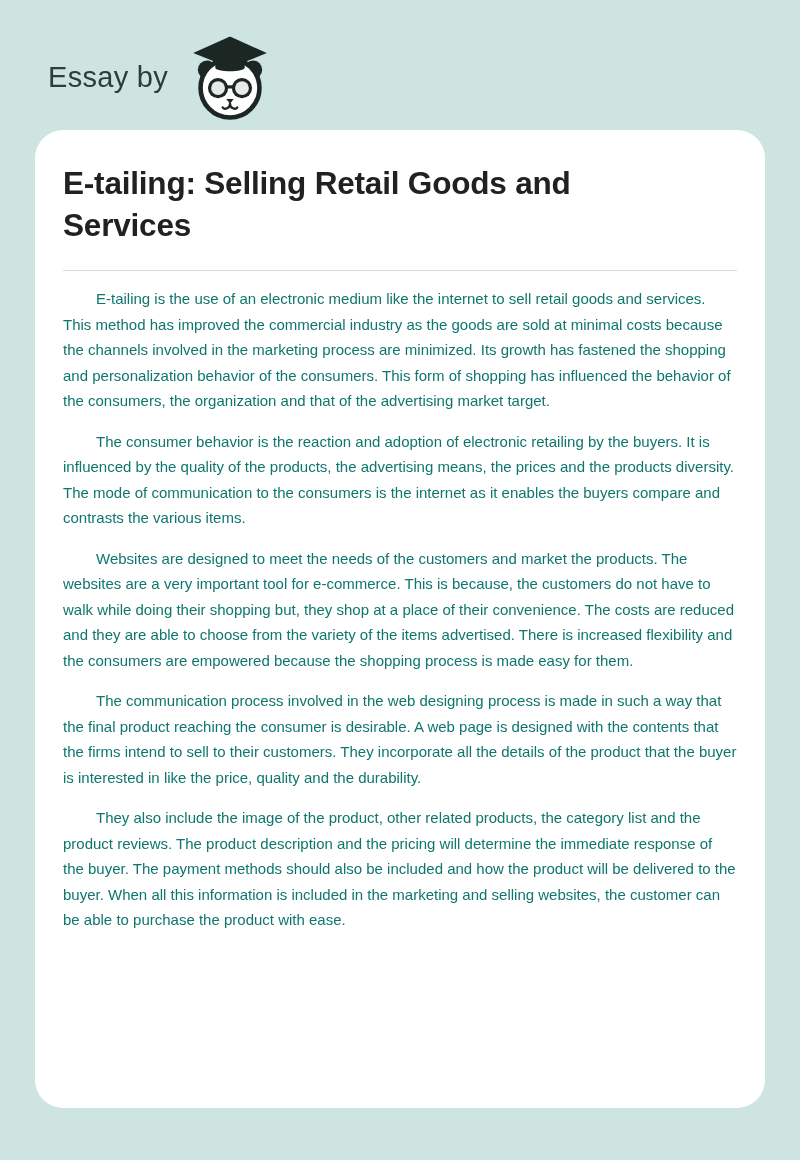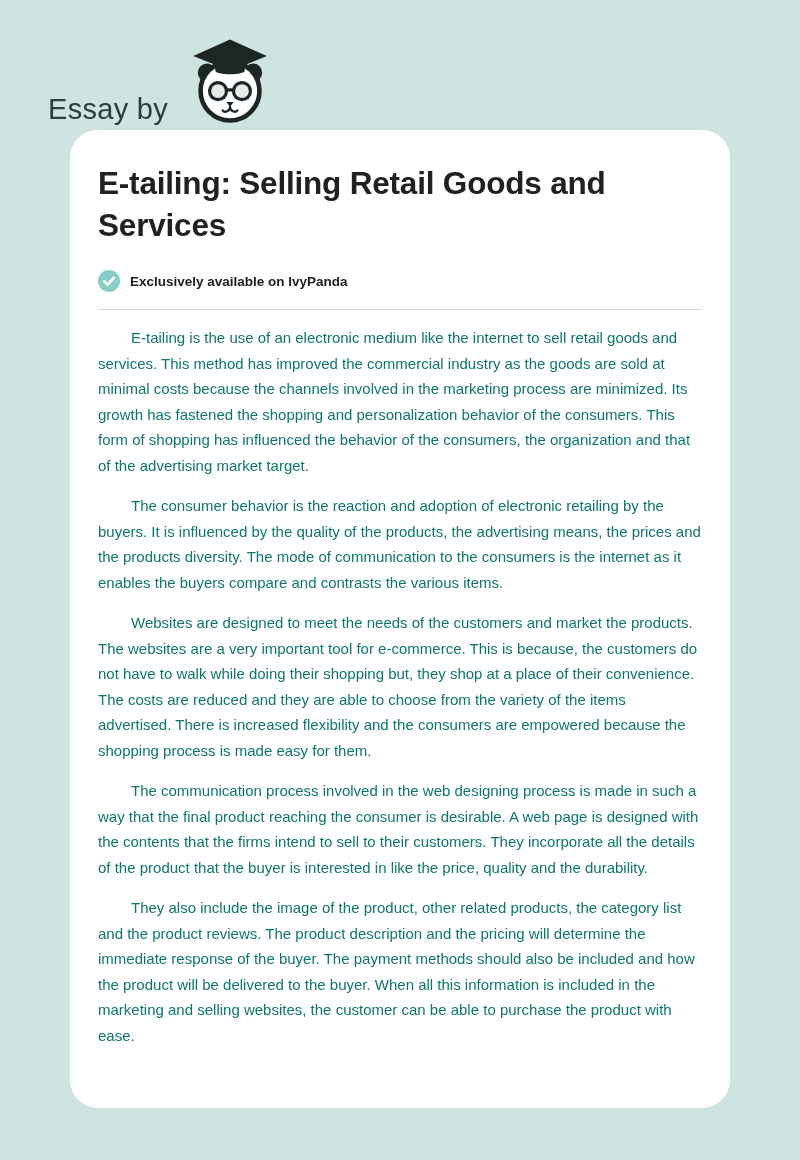--- a/index.html
+++ b/index.html
@@ -10,21 +10,21 @@
     width: 800px;
     height: 1160px;
     background: #cde4e0;
     font-family: "Liberation Sans", sans-serif;
     overflow: hidden;
   }
 
   
   .header {
     display: flex;
-    align-items: flex-end;
+    align-items: center;
     padding: 28px 0 0 48px;
     height: 98px;
     box-sizing: content-box;
   }
   .essay-by {
     font-size: 29px;
     color: #2e3c3a;
     letter-spacing: 0.3px;
   }
   .logo {
@@ -48,21 +48,21 @@
     align-items: flex-start;
   }
   .brand .reg {
     font-size: 16px;
     margin-top: 2px;
     line-height: 1;
   }
 
   
   .card {
-    width: 660px;
+    width: 730px;
     min-height: 978px;
     margin: 4px auto 0;
     background: #ffffff;
     border-radius: 28px;
     padding: 32px 28px 40px;
     box-sizing: border-box;
   }
   .title {
     font-size: 31.5px;
     line-height: 42px;
@@ -132,27 +132,20 @@
 
       <path d="M46 74 L54 74 L50 79 Z" fill="#1c2724"></path>
       <path d="M50 79 C50 84 44 86 42 83 M50 79 C50 84 56 86 58 83" stroke="#1c2724" stroke-width="2.5" fill="none" stroke-linecap="round"></path>
     </svg>
   </div>
 </div>
 
 <div class="card">
   <h1 class="title">E-tailing: Selling Retail Goods and Services</h1>
 
-  <div class="badge-row">
-    <svg class="check-circle" viewBox="0 0 22 22" aria-hidden="true">
-      <circle cx="11" cy="11" r="11" fill="#86cfc8"></circle>
-      <polyline points="6.2,11.3 9.7,14.6 15.8,7.6" fill="none" stroke="#ffffff" stroke-width="2.6" stroke-linecap="round" stroke-linejoin="round"></polyline>
-    </svg>
-    <span class="badge-text">Exclusively available on IvyPanda</span>
-  </div>
 
   <hr class="divider">
 
   <div class="essay-body">
     <p>E-tailing is the use of an electronic medium like the internet to sell retail goods and services. This method has improved the commercial industry as the goods are sold at minimal costs because the channels involved in the marketing process are minimized. Its growth has fastened the shopping and personalization behavior of the consumers. This form of shopping has influenced the behavior of the consumers, the organization and that of the advertising market target.</p>
     <p>The consumer behavior is the reaction and adoption of electronic retailing by the buyers. It is influenced by the quality of the products, the advertising means, the prices and the products diversity. The mode of communication to the consumers is the internet as it enables the buyers compare and contrasts the various items.</p>
     <p>Websites are designed to meet the needs of the customers and market the products. The websites are a very important tool for e-commerce. This is because, the customers do not have to walk while doing their shopping but, they shop at a place of their convenience. The costs are reduced and they are able to choose from the variety of the items advertised. There is increased flexibility and the consumers are empowered because the shopping process is made easy for them.</p>
     <p>The communication process involved in the web designing process is made in such a way that the final product reaching the consumer is desirable. A web page is designed with the contents that the firms intend to sell to their customers. They incorporate all the details of the product that the buyer is interested in like the price, quality and the durability.</p>
     <p>They also include the image of the product, other related products, the category list and the product reviews. The product description and the pricing will determine the immediate response of the buyer. The payment methods should also be included and how the product will be delivered to the buyer. When all this information is included in the marketing and selling websites, the customer can be able to purchase the product with ease.</p>
   </div>

